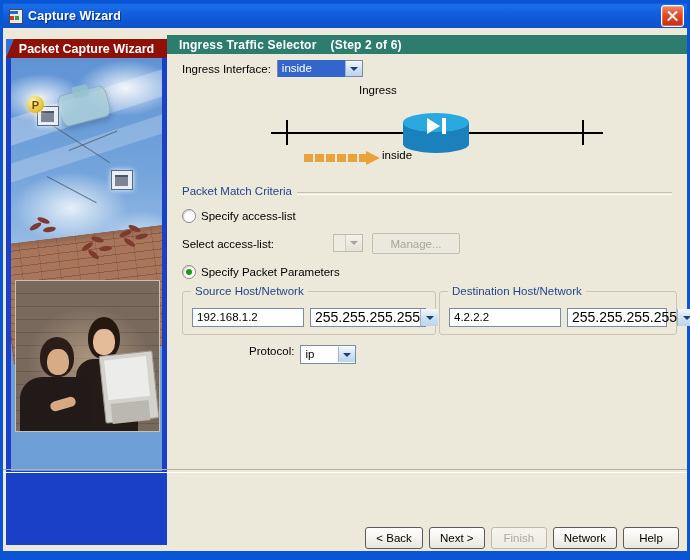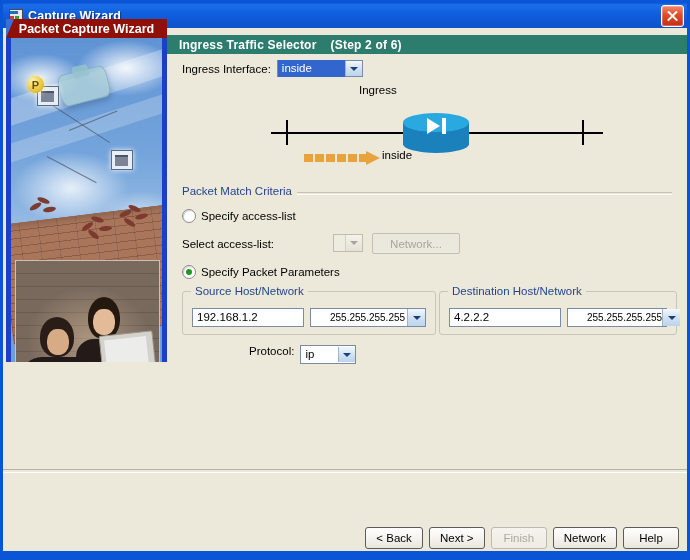--- a/index.html
+++ b/index.html
@@ -62,22 +62,22 @@
   }
   #close-button .x1, #close-button .x2 {
     position: absolute; left: 4px; top: 9px;
     width: 13px; height: 2.4px; background: #fff;
   }
   #close-button .x1 { transform: rotate(45deg); }
   #close-button .x2 { transform: rotate(-45deg); }
 
   
   #left-panel {
-    position: absolute; left: 3px; top: 16px;
-    width: 161px; height: 343px;
+    position: absolute; left: 3px; top: 36px;
+    width: 161px; height: 506px;
     background: #1b40c8;
     box-sizing: border-box;
     overflow: hidden;
   }
   #left-header {
     position: absolute; left: 0; top: 0;
     width: 161px; height: 19px;
     background: #8e1007;
     color: #ffffff;
     font-size: 12.5px; font-weight: bold;
@@ -386,21 +386,21 @@
     font-size:11.5px; line-height:17px;
     padding-left:4px;
     color:#000;
     overflow:hidden; white-space:nowrap;
   }
   #src-host { left:9px; top:16px; width:112px; }
   #src-mask { left:127px; top:16px; width:116px; }
   #dst-host { left:9px; top:16px; width:112px; }
   #dst-mask { left:127px; top:16px; width:100px; }
   .mask-combo { position:absolute; height:19px; border:1px solid #7a8ba6; background:#fff; box-sizing:border-box; display:flex; align-items:center; cursor:pointer; }
-  .mask-combo .val { padding-left:19px; font-size:10px; line-height:17px; white-space:nowrap; }
+  .mask-combo .val { padding-left:4px; font-size:14px; line-height:17px; white-space:nowrap; }
   .mask-combo .arrowbox {
     width:17px; height:17px; margin-left:auto;
     background: linear-gradient(to bottom, #f2f7fd, #cfe0f2 55%, #bcd4ec);
     border-left:1px solid #9fb3cc;
     display:flex;align-items:center;justify-content:center; flex:none;
   }
 
   #protocol-row { position:absolute; left:38px; top:310px; display:flex; align-items:flex-start;margin-left:44px; }
   #proto-combo { width:56px; height:19px; margin-left:6px; }
   #proto-combo .val { width:34px; }
@@ -554,21 +554,21 @@
       <span class="radio"></span>
       <span class="lbl">Specify access-list</span>
     </div>
 
     <div id="select-acl-label" class="lbl">Select access-list:</div>
     <div id="acl-combo">
       <span class="arrowbox">
           <span class="chev"></span>
         </span>
     </div>
-    <div id="manage-button">Network...</div>
+    <div id="manage-button">Manage...</div>
 
     <div class="radio-row" id="radio-params">
       <span class="radio checked"></span>
       <span class="lbl">Specify Packet Parameters</span>
     </div>
 
     <div class="grp" id="src-group">
       <div class="grp-title">Source Host/Network</div>
       <div class="txt" id="src-host">192.168.1.2</div>
       <div class="mask-combo" id="src-mask">

